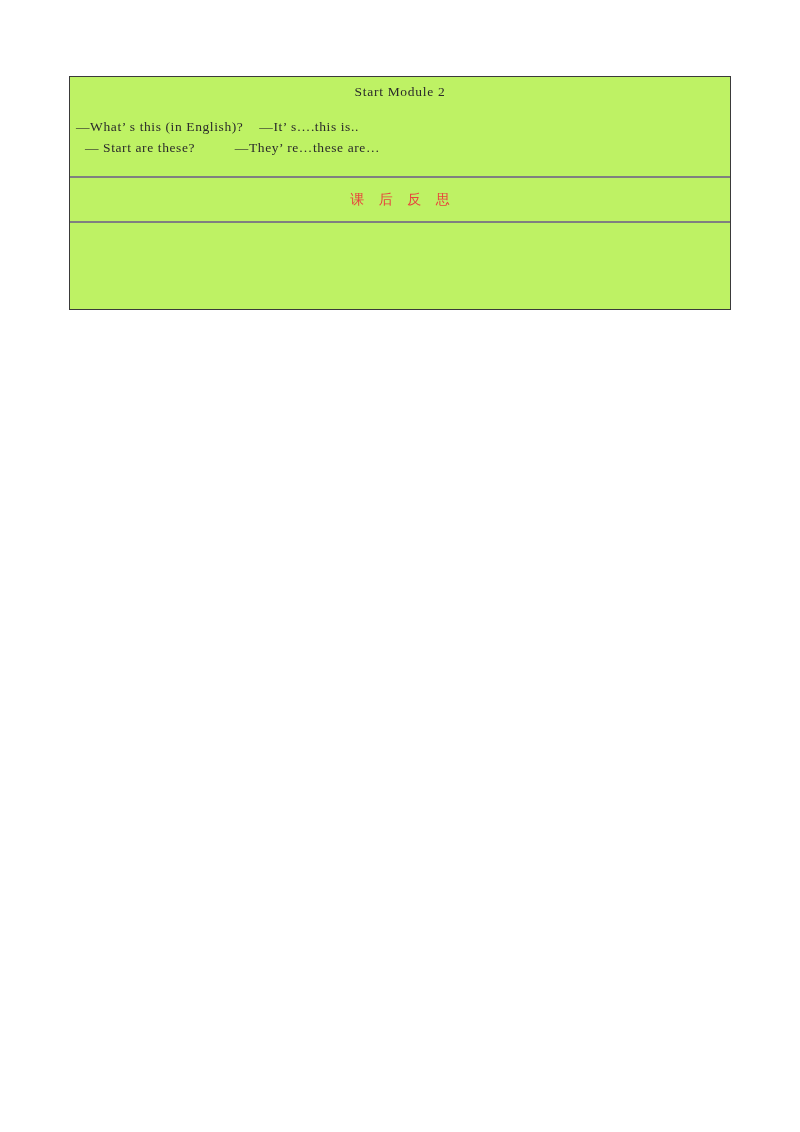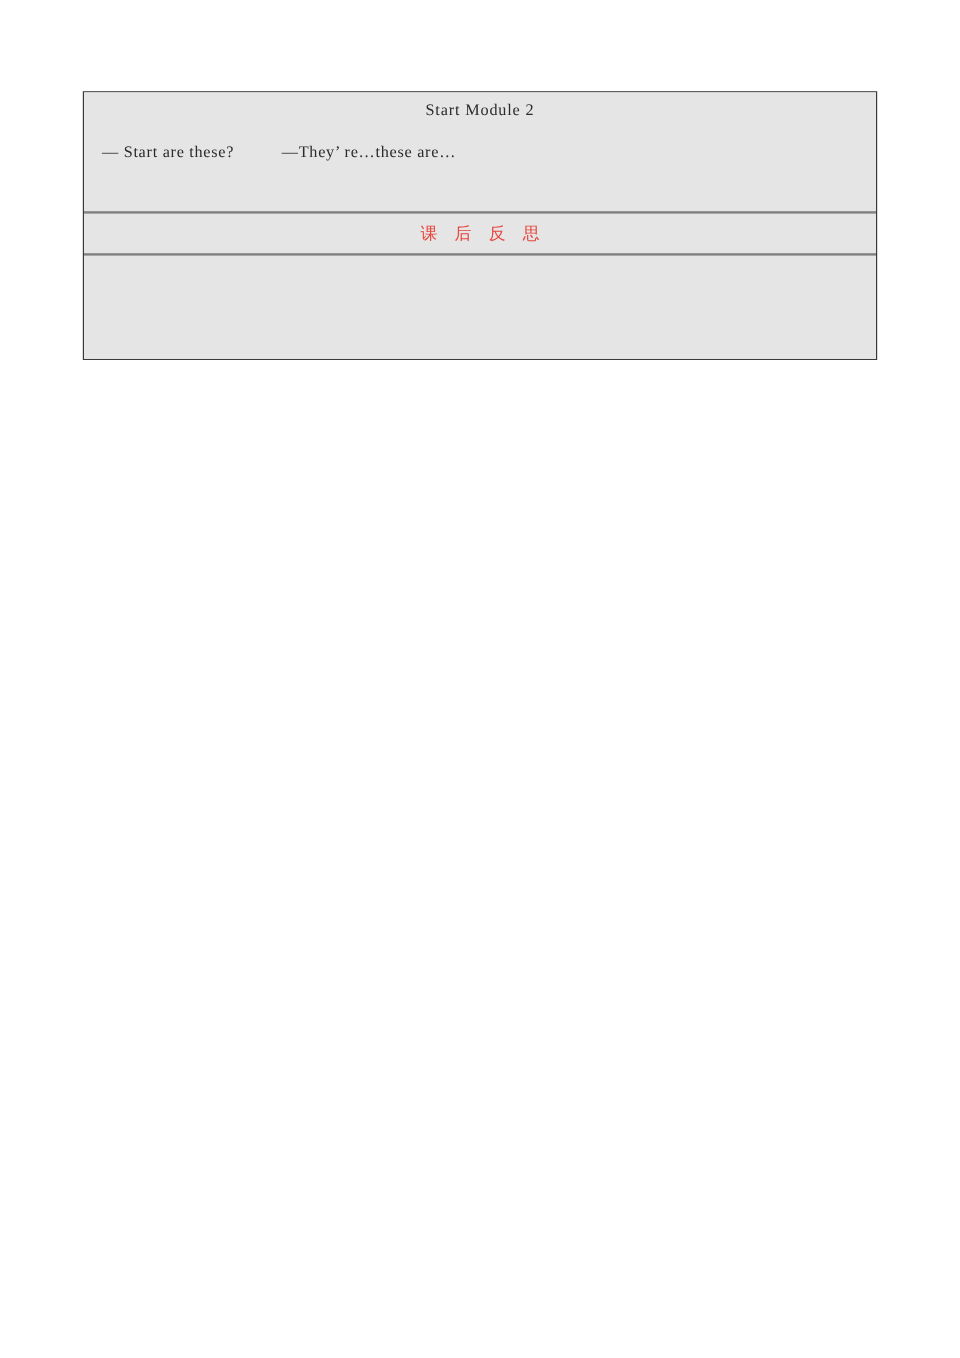--- a/index.html
+++ b/index.html
@@ -30,30 +30,30 @@
     width: 662px;
     border: 1px solid #3a3a3a;
     border-collapse: separate;
     box-sizing: border-box;
     background: #ffffff;
   }
 
   .plan-row {
     position: relative;
     box-sizing: border-box;
-    background: #e5e5e5;
+    background: #bef264;
   }
 
   .row-objectives {
     height: 99px;
     padding: 0;
   }
 
   .row-reflection {
-    height: 35px;
+    height: 45px;
     border-top: 2px solid #808080;
     display: flex;
     align-items: center;
     justify-content: center;
   }
 
   .row-notes {
     height: 88px;
     border-top: 2px solid #808080;
   }
@@ -102,20 +102,21 @@
 <body>
 
 <div class="page">
 
   <div class="plan-table">
 
     <div class="plan-row row-objectives">
       <div class="module-title">Start Module 2</div>
 
       <div class="dialogue-block">
+        <div class="dialogue-line">—What’ s this (in English)?    —It’ s….this is..</div>
         <div class="dialogue-line indent"> — Start are these?          —They’ re…these are…</div>
       </div>
     </div>
 
     <div class="plan-row row-reflection">
       <div class="reflection-title">课 后 反 思</div>
     </div>
 
     <div class="plan-row row-notes">
       <div class="notes-area"></div>

